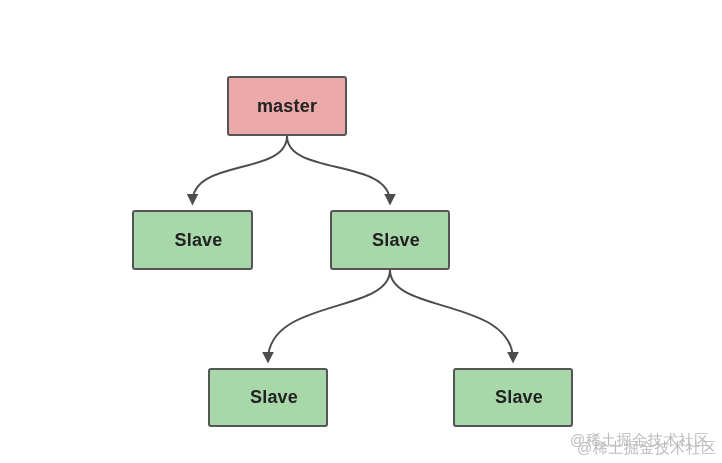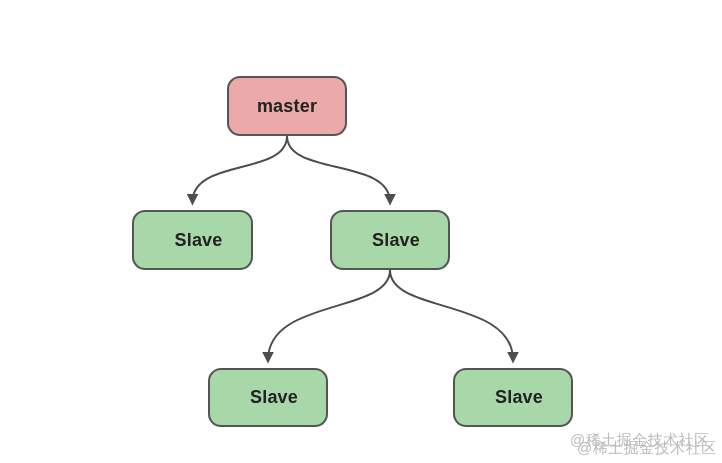--- a/index.html
+++ b/index.html
@@ -20,21 +20,21 @@
     left: 0;
     top: 0;
     width: 722px;
     height: 463px;
     pointer-events: none;
   }
   .node {
     position: absolute;
     box-sizing: border-box;
     border: 2px solid #555555;
-    border-radius: 13px;
+    border-radius: 3px;
     display: flex;
     align-items: center;
     justify-content: center;
     font-size: 18px;
     font-weight: bold;
     color: #222222;
     letter-spacing: 0.2px;
   }
   .node-master {
     left: 227px; top: 76px;

